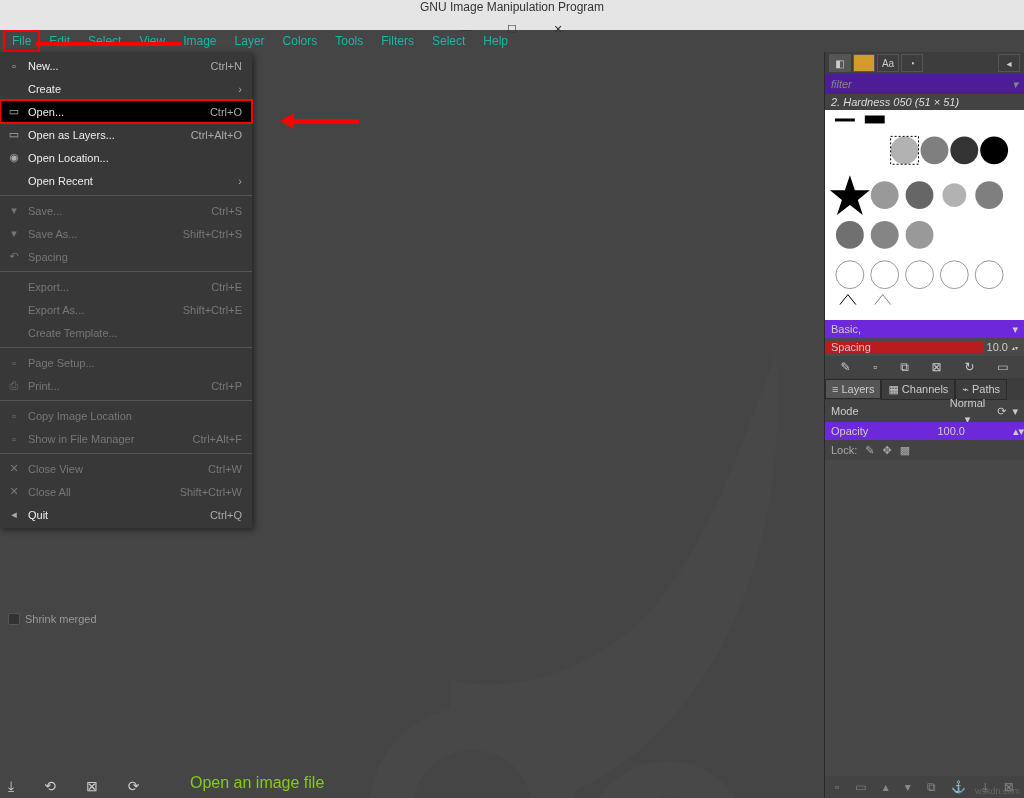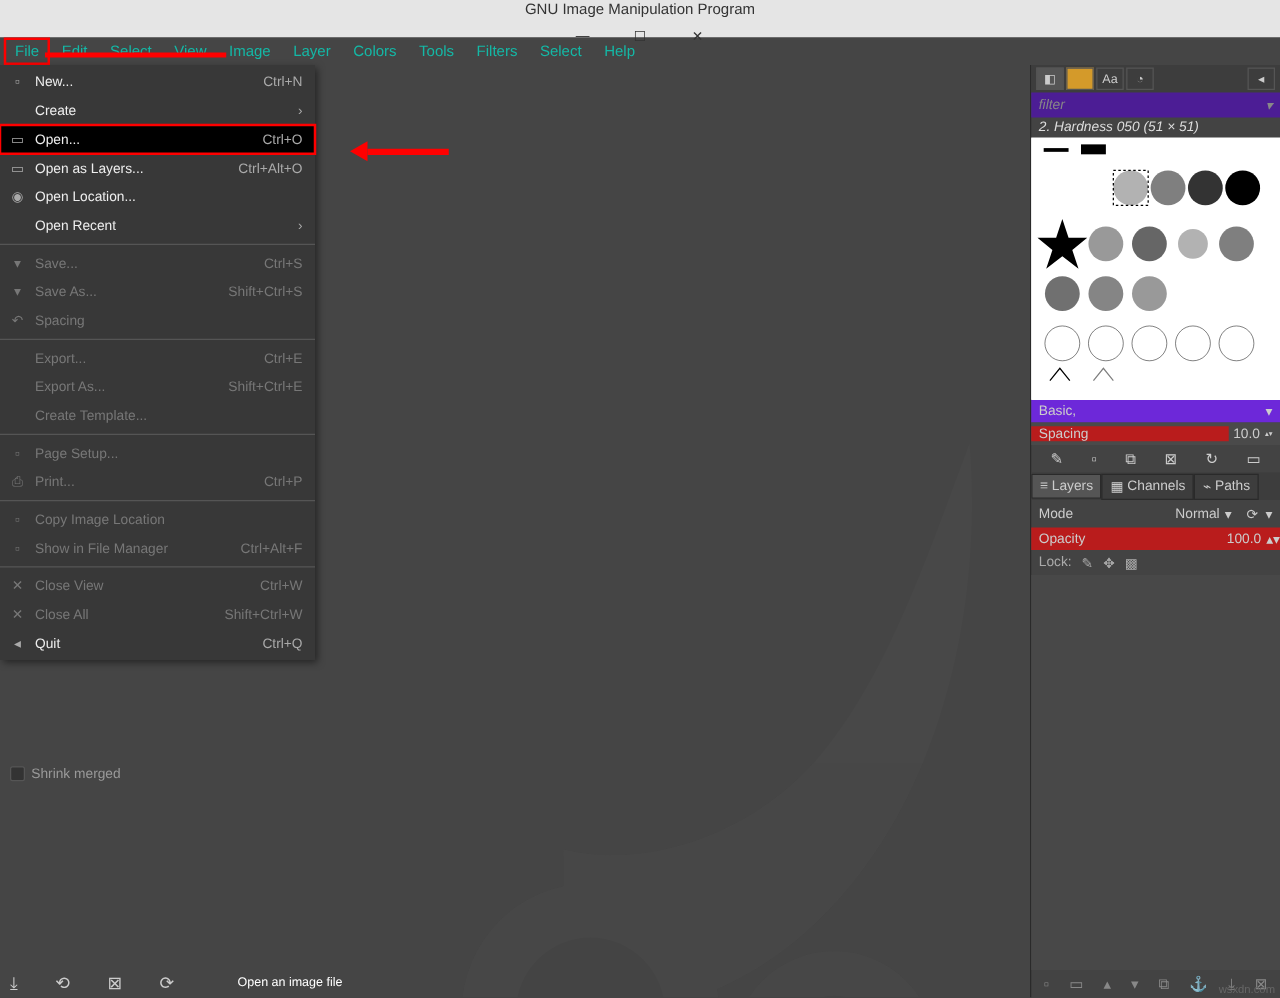--- a/index.html
+++ b/index.html
@@ -25,43 +25,43 @@
 .menu-row.disabled .lbl, .menu-row.disabled .sc, .menu-row.disabled .ico { color:#777; }
 .menu-row.highlight { background:#000; outline:2px solid #f00; outline-offset:-1px; }
 .menu-sep { height:1px; background:#555; margin:3px 0; }
 .red-arrow { position:absolute; top:113px; left:280px; display:flex; align-items:center; }
 .red-arrow .shaft { width:65px; height:5px; background:#f00; }
 .red-arrow .head { width:0; height:0; border-right:14px solid #f00; border-top:8px solid transparent; border-bottom:8px solid transparent; }
 .shrink-box { position:absolute; top:613px; left:8px; display:flex; align-items:center; gap:5px; color:#999; font-size:11px; }
 .shrink-box .cb { width:12px; height:12px; border:1px solid #555; background:#333; border-radius:2px; }
 .bottom-tools { position:absolute; bottom:3px; left:8px; display:flex; gap:30px; color:#ccc; }
 .bottom-tools span { font-size:14px; }
-.statusbar { position:absolute; bottom:6px; left:190px; color:#ffffff; font-size:10px; }
+.statusbar { position:absolute; bottom:6px; left:190px; color:#84cc16; font-size:16px; }
 .right-panel { width:200px; background:#434343; border-left:1px solid #2a2a2a; display:flex; flex-direction:column; }
 .rp-tabs { height:22px; display:flex; align-items:center; padding:2px 4px; gap:2px; background:#3d3d3d; }
 .rp-tab { width:22px; height:18px; display:flex; align-items:center; justify-content:center; border:1px solid #555; font-size:10px; }
 .rp-tab.active { background:#555; }
 .rp-tabs .push { margin-left:auto; }
 .rp-filter { height:20px; background:#4c1d95; padding:2px 6px; color:#888; font-style:italic; display:flex; align-items:center; justify-content:space-between; }
 .rp-brush-label { padding:2px 6px; font-style:italic; color:#ddd; font-size:11px; }
 .brush-grid { background:#fff; height:210px; position:relative; }
 .brush-img { width:100%; height:100%; }
 .rp-basic { height:18px; background:#6d28d9; padding:2px 6px; display:flex; justify-content:space-between; align-items:center; }
 .rp-spacing { height:18px; display:flex; align-items:center; background:#4a4a4a; }
 .rp-spacing .lbl { flex:1; padding:0 6px; background:#b91c1c; }
 .rp-spacing .val { padding:0 4px; }
 .rp-spacing .spin { width:12px; display:flex; flex-direction:column; font-size:6px; }
 .rp-icons-row { height:22px; display:flex; align-items:center; justify-content:space-around; padding:2px 4px; }
 .rp-icons-row span { font-size:12px; color:#ccc; }
 .rp-layers-tabs { height:22px; display:flex; background:#3d3d3d; align-items:center; }
 .rp-ltab { padding:3px 6px; display:flex; align-items:center; gap:3px; border:1px solid #2a2a2a; }
 .rp-ltab.active { background:#555; }
 .rp-mode { height:22px; display:flex; align-items:center; padding:0 6px; gap:6px; }
-.rp-mode .sel { margin-left:auto; display:flex; align-items:center; gap:4px; }
-.rp-opacity { height:18px; display:flex; align-items:center; background:#b91c1c; }
+.rp-mode .sel { margin-left:auto; display:flex; align-items:center; gap:4px;flex-direction:column; }
+.rp-opacity { height:18px; display:flex; align-items:center; background:#6d28d9;gap:44px; }
 .rp-opacity .lbl { padding:0 6px; flex:1; }
 .rp-opacity .val { padding:0 4px; }
 .rp-lock { height:20px; display:flex; align-items:center; gap:8px; padding:0 6px; color:#aaa; }
 .rp-layers-area { flex:1; background:#484848; }
 .rp-bottom-icons { height:22px; display:flex; align-items:center; justify-content:space-around; padding:2px; }
 .rp-bottom-icons span { color:#888; font-size:12px; }
 .watermark { position:absolute; bottom:2px; right:4px; font-size:9px; color:#666; }
 </style>
 </head>
 <body>

